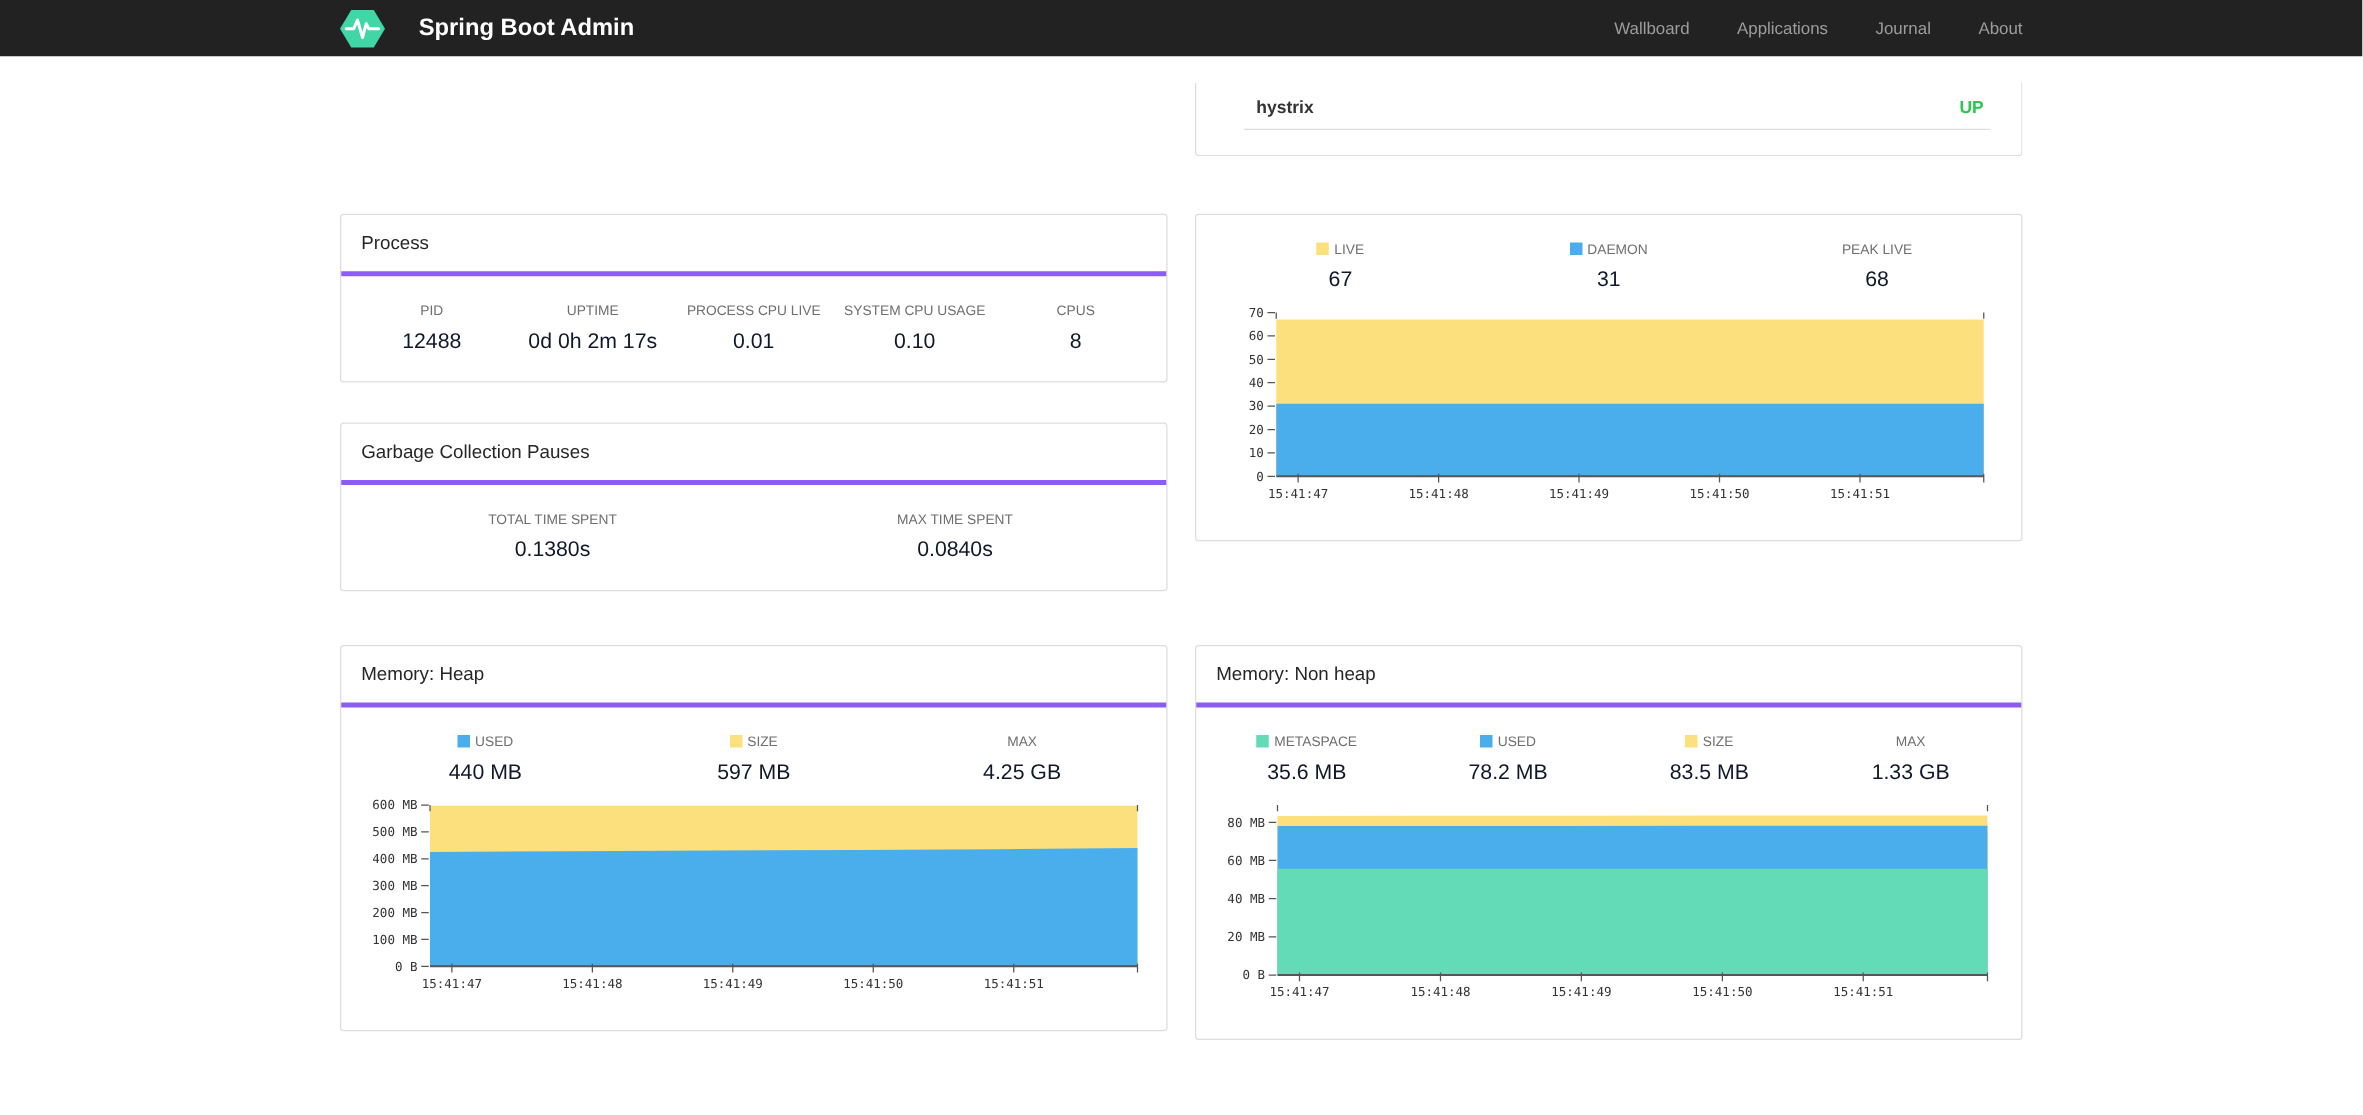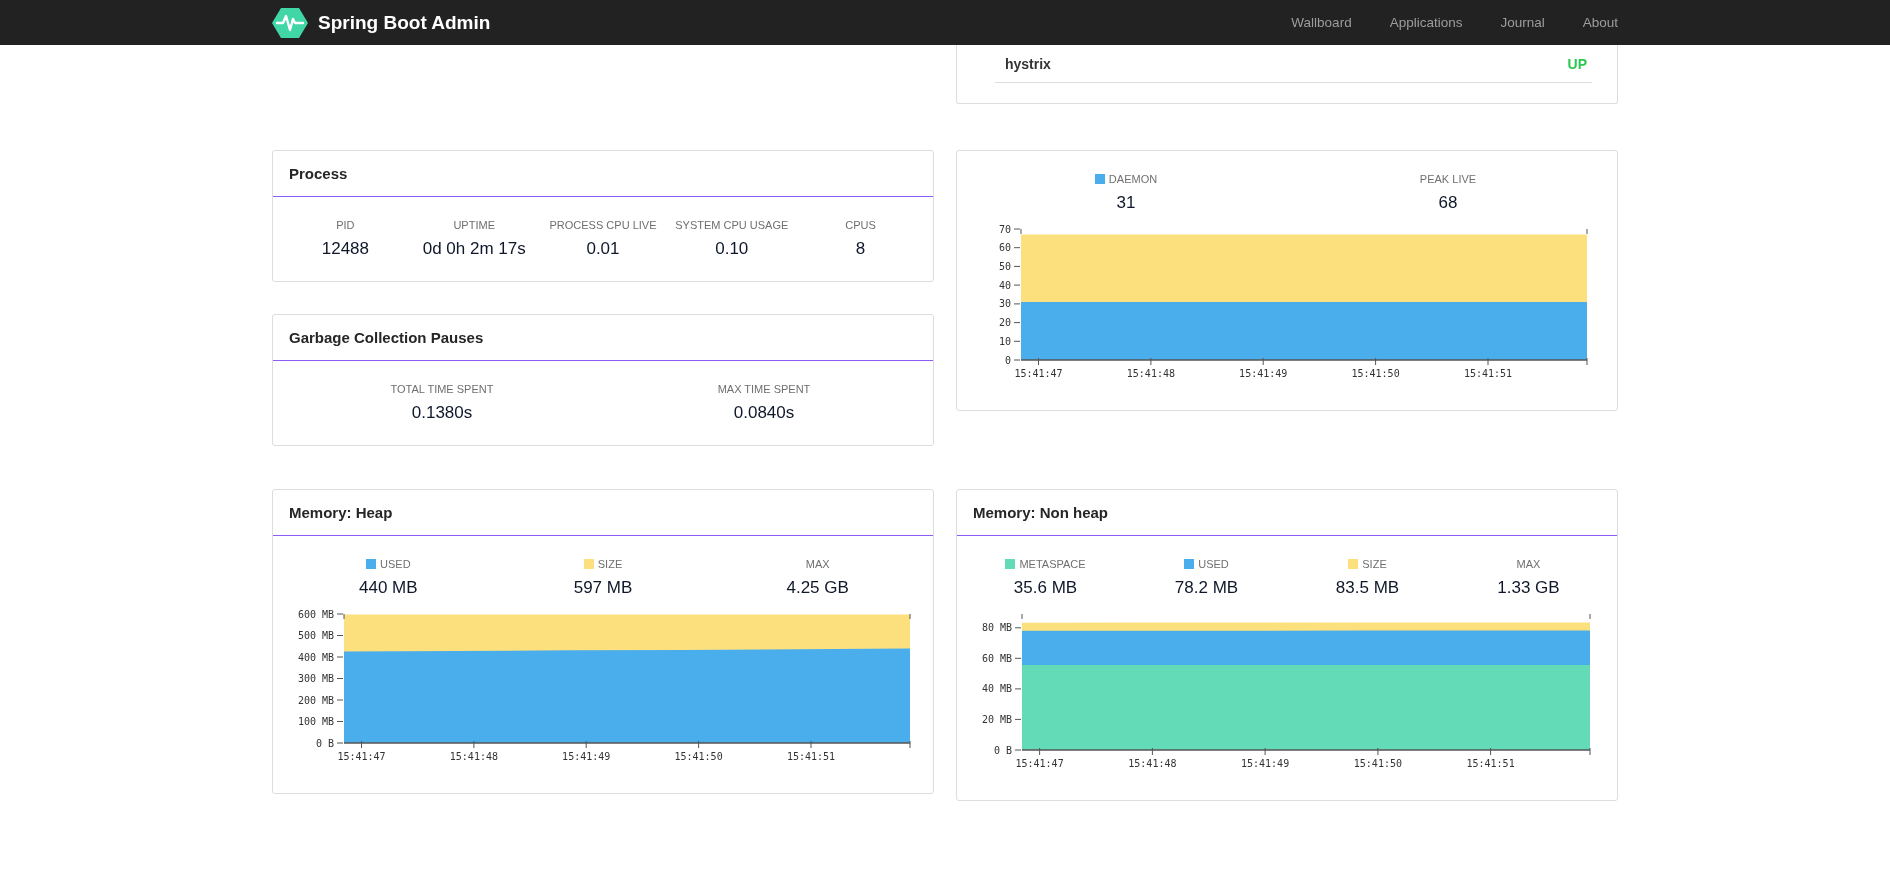--- a/index.html
+++ b/index.html
@@ -3,32 +3,32 @@
 <meta charset="utf-8">
 <style>
   * { box-sizing: border-box; margin: 0; padding: 0; }
   html,body { width:1890px; height:892px; background:#fff; overflow:hidden;
               font-family:"Liberation Sans","DejaVu Sans",sans-serif; }
   .container { width:1346px; margin:0 auto; }
 
   
   .navbar { height:45px; background:#222222; }
   .nav-inner { height:45px; display:flex; align-items:center; justify-content:space-between; }
-  .brand { display:flex; align-items:center; gap:10px; color:#ffffff; font-size:19px;
+  .brand { display:flex; align-items:center; gap:27px; color:#ffffff; font-size:19px;
            font-weight:bold; cursor:pointer; }
   .nav-links { list-style:none; display:flex; align-items:center; gap:26px; }
   .nav-links li { color:#9d9d9d; font-size:13.5px; cursor:pointer;margin-left:12px; }
 
   
   .card { background:#fff; border:1px solid #ddd; border-radius:3px; }
-  .card-header { padding:14px 16px; font-size:15px; font-weight:bold; color:#262626;
-                 border-bottom:1px solid #8b5cf6; }
+  .card-header { padding:14px 16px; font-size:15px; font-weight:normal; color:#262626;
+                 border-bottom:4px solid #8b5cf6; }
   .card-body { padding:22px 8px 22px; }
 
-  .columns { display:flex; gap:22px; }
+  .columns { display:flex; gap:22px;margin-top:21px; }
   .col { flex:1; min-width:0; }
   .row-main { margin-top:46px; }
   .row-mem { margin-top:43px; }
   .gc-card { margin-top:32px; }
 
   
   .app-status-card { border-top:none; border-radius:0 0 3px 3px; padding-bottom:20px; }
   .app-row { display:flex; justify-content:space-between; align-items:center;
              padding:11px 30px 10px 48px; }
   .app-name { font-size:14px; font-weight:bold; color:#333; cursor:pointer; }
@@ -126,20 +126,24 @@
               </div>
             </div>
         </div>
       </div>
     </div>
 
     <div class="col">
       <div class="card">
         <div class="card-body">
           <div class="stats">
+              <div class="stat">
+                <div class="stat-label"><span class="swatch" style="background: rgb(252, 224, 126);"></span>LIVE</div>
+                <div class="stat-value">67</div>
+              </div>
               <div class="stat">
                 <div class="stat-label"><span class="swatch" style="background: rgb(75, 174, 236);"></span>DAEMON</div>
                 <div class="stat-value">31</div>
               </div>
               <div class="stat">
                 <div class="stat-label">PEAK LIVE</div>
                 <div class="stat-value">68</div>
               </div>
             </div>
           <div class="chart-wrap">

